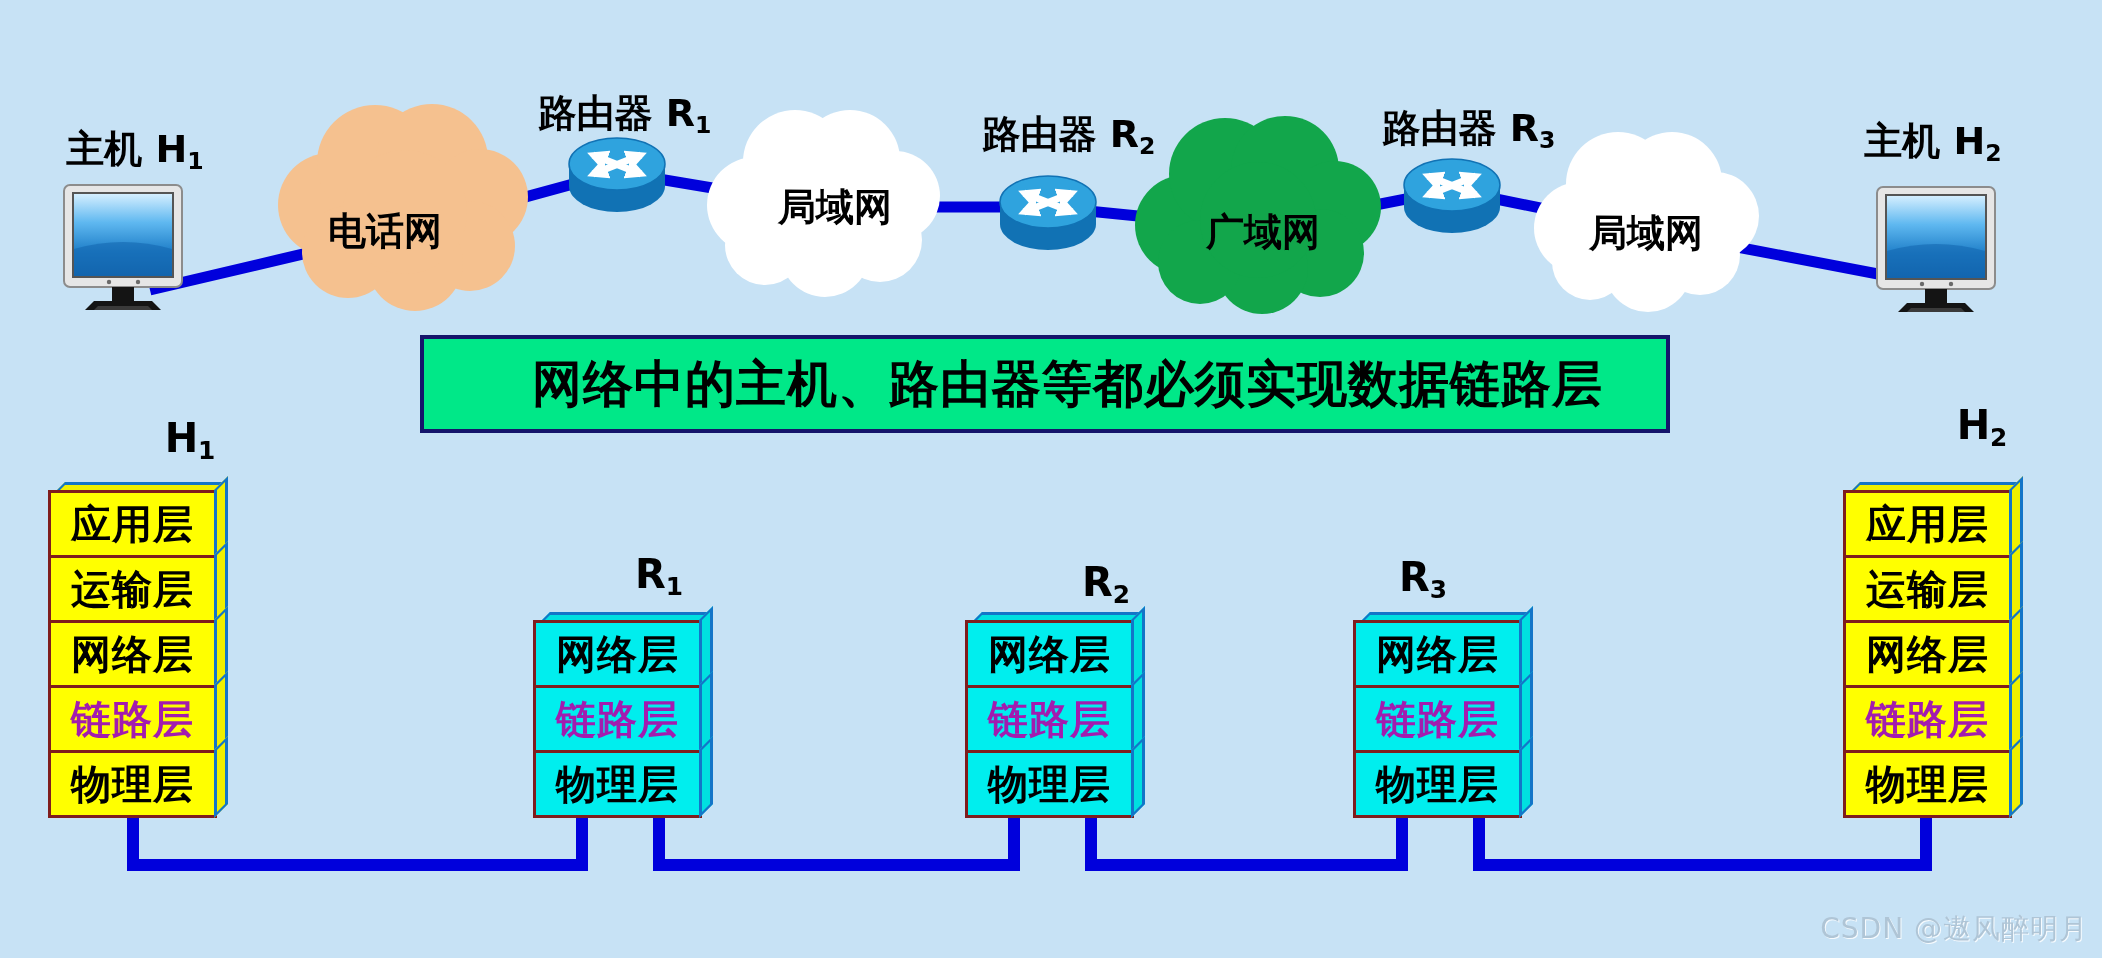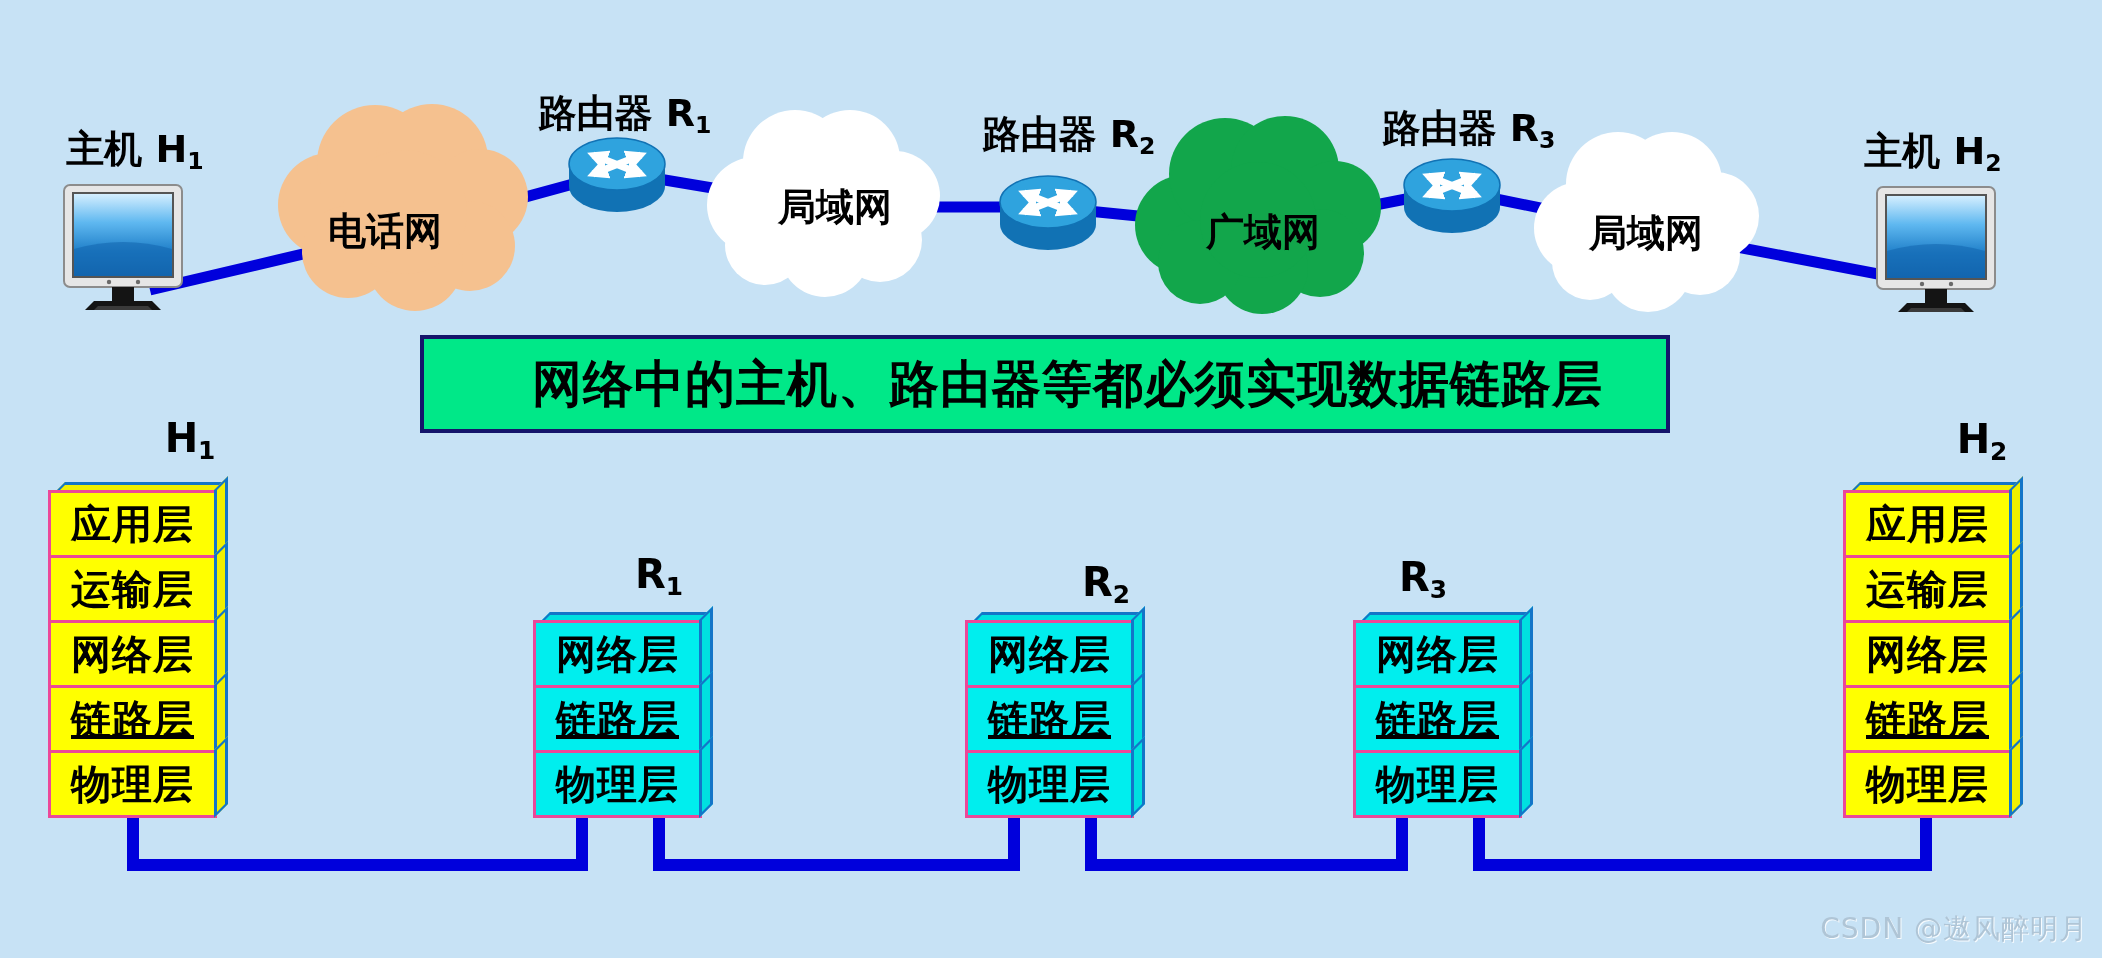--- a/index.html
+++ b/index.html
@@ -19,39 +19,39 @@
   .banner{
     position:absolute;z-index:2;left:420px;top:335px;width:1250px;height:98px;
     box-sizing:border-box;background:#00E888;border:4px solid #15156B;
     display:flex;align-items:center;justify-content:center;
     font-size:50px;font-weight:bold;color:#000;letter-spacing:1px;white-space:nowrap;padding-left:45px;
   }
   
   .stack{position:absolute;z-index:2;width:169px;}
   .layer{
     position:relative;box-sizing:border-box;width:169px;height:68px;margin-top:-3px;
-    background:#FFFF00;border:3px solid #ec4899;
+    background:#FFFF00;border:3px solid #7f1d1d;
     display:flex;align-items:center;justify-content:center;
   }
   .stack .layer:first-of-type{margin-top:0;}
   .side{
     position:absolute;left:163px;top:-3px;width:14px;height:68px;box-sizing:border-box;
     background:#F0F000;border:3px solid #1375C8;
     transform:skewY(-45deg);transform-origin:0 0;
   }
   .topface{
     position:absolute;left:3px;top:-11px;width:163px;height:14px;box-sizing:border-box;
     background:#F0F000;border:3px solid #1375C8;
     transform:skewX(-45deg);transform-origin:50% 100%;
   }
   .cyan .layer{background:#00EEEE;}
   .cyan .side{background:#00E0E0;}
   .cyan .topface{background:#00E0E0;}
   .ltext{font-size:40px;font-weight:bold;color:#000;letter-spacing:1px;white-space:nowrap;}
-  .hl .ltext{color:#000000;text-decoration:underline;}
+  .hl .ltext{color:#a21caf;}
   .watermark{
     position:absolute;z-index:3;right:14px;bottom:10px;
     font-size:28px;color:#AFC5D6;text-shadow:1px 1px 0 rgba(255,255,255,.85);
     letter-spacing:1px;
   }
 </style>
 </head>
 <body>
 
 <div id="canvas">
@@ -152,21 +152,21 @@
   </div>
   <div class="clabel sz38" style="left:625px;top:116px">
     <span>路由器 R</span><sub>1</sub>
   </div>
   <div class="clabel sz38" style="left:1069px;top:137px">
     <span>路由器 R</span><sub>2</sub>
   </div>
   <div class="clabel sz38" style="left:1469px;top:131px">
     <span>路由器 R</span><sub>3</sub>
   </div>
-  <div class="clabel sz38" style="left:1933px;top:154px">
+  <div class="clabel sz38" style="left:1933px;top:144px">
     <span>主机 H</span><sub>2</sub>
   </div>
 
   <div class="clabel sz38" style="left:385px;top:231px">电话网</div>
   <div class="clabel sz38" style="left:835px;top:207px">局域网</div>
   <div class="clabel sz38" style="left:1263px;top:232px">广域网</div>
   <div class="clabel sz38" style="left:1646px;top:233px">局域网</div>
 
   <div class="banner">
     <span>网络中的主机、路由器等都必须实现数据链路层</span>
@@ -177,21 +177,21 @@
   </div>
   <div class="clabel sz40" style="left:615px;top:577px">
     <span>R</span><sub>1</sub>
   </div>
   <div class="clabel sz40" style="left:1062px;top:585px">
     <span>R</span><sub>2</sub>
   </div>
   <div class="clabel sz40" style="left:1379px;top:580px">
     <span>R</span><sub>3</sub>
   </div>
-  <div class="clabel sz40" style="left:1938px;top:442px">
+  <div class="clabel sz40" style="left:1938px;top:428px">
     <span>H</span><sub>2</sub>
   </div>
 
   <div class="stack" style="left:48px;top:493px">
     <div class="topface"></div>
     <div class="layer">
         <div class="side"></div>
         <span class="ltext">应用层</span>
       </div>
     <div class="layer">

